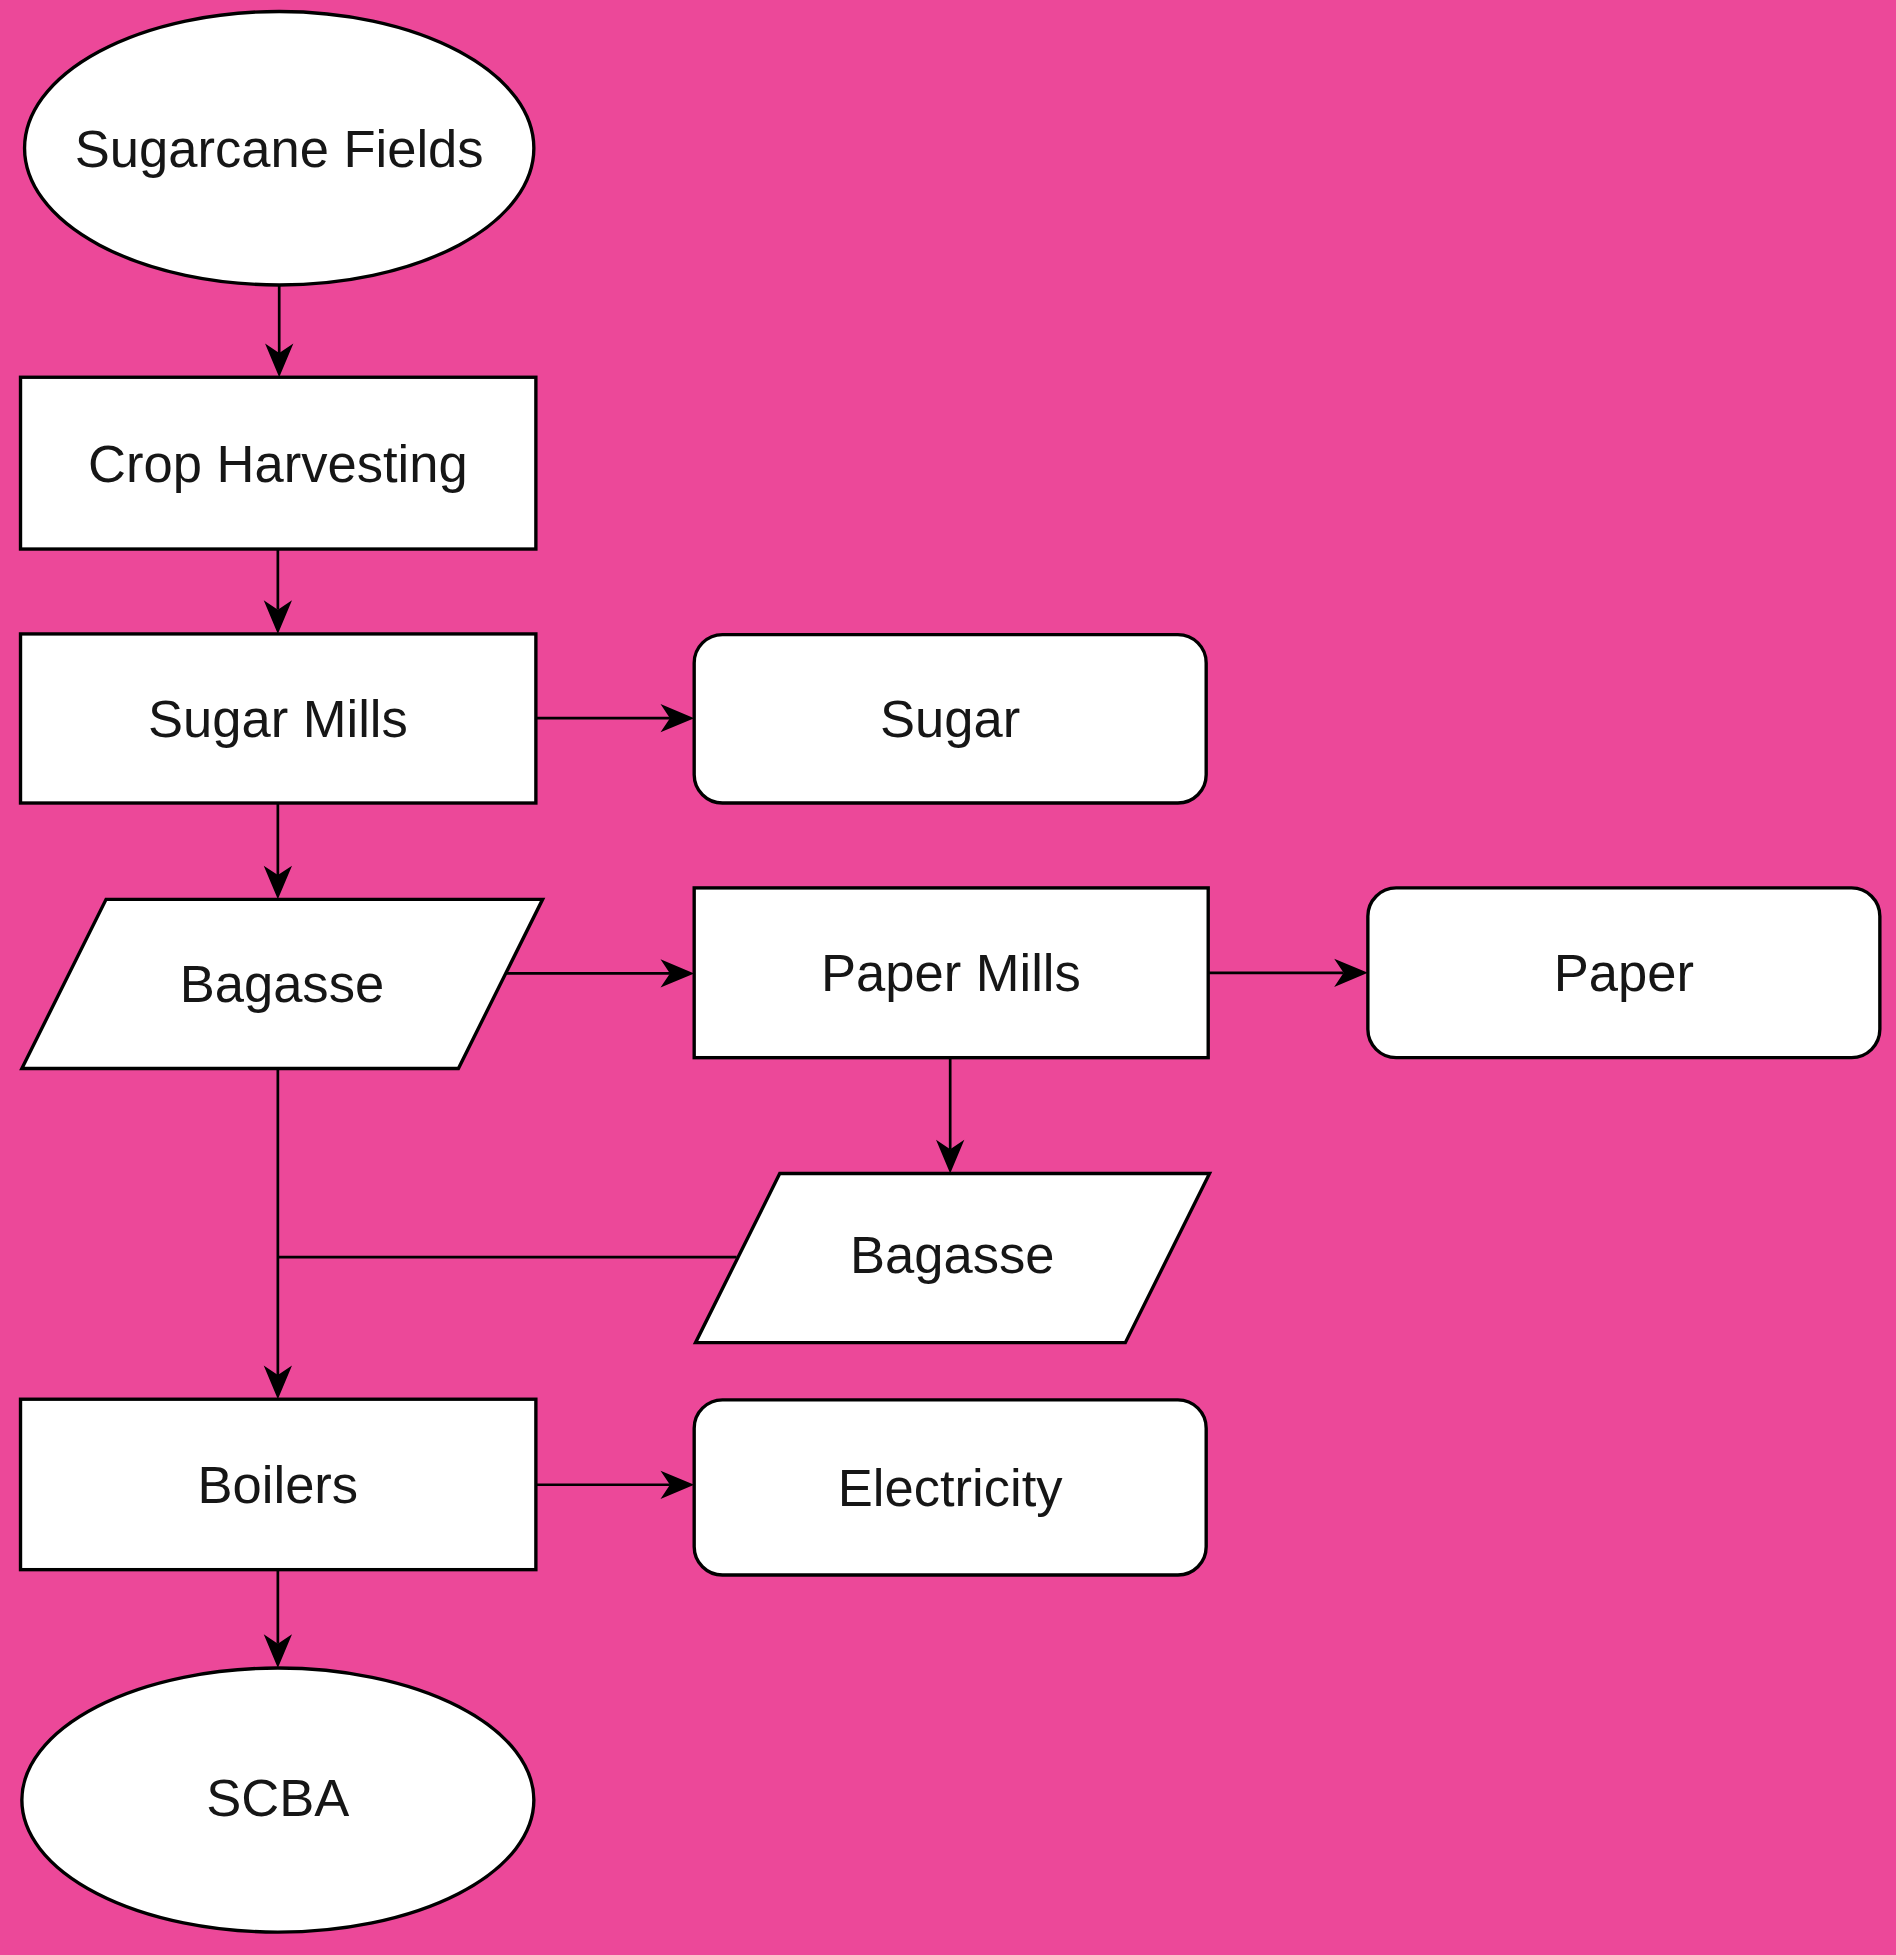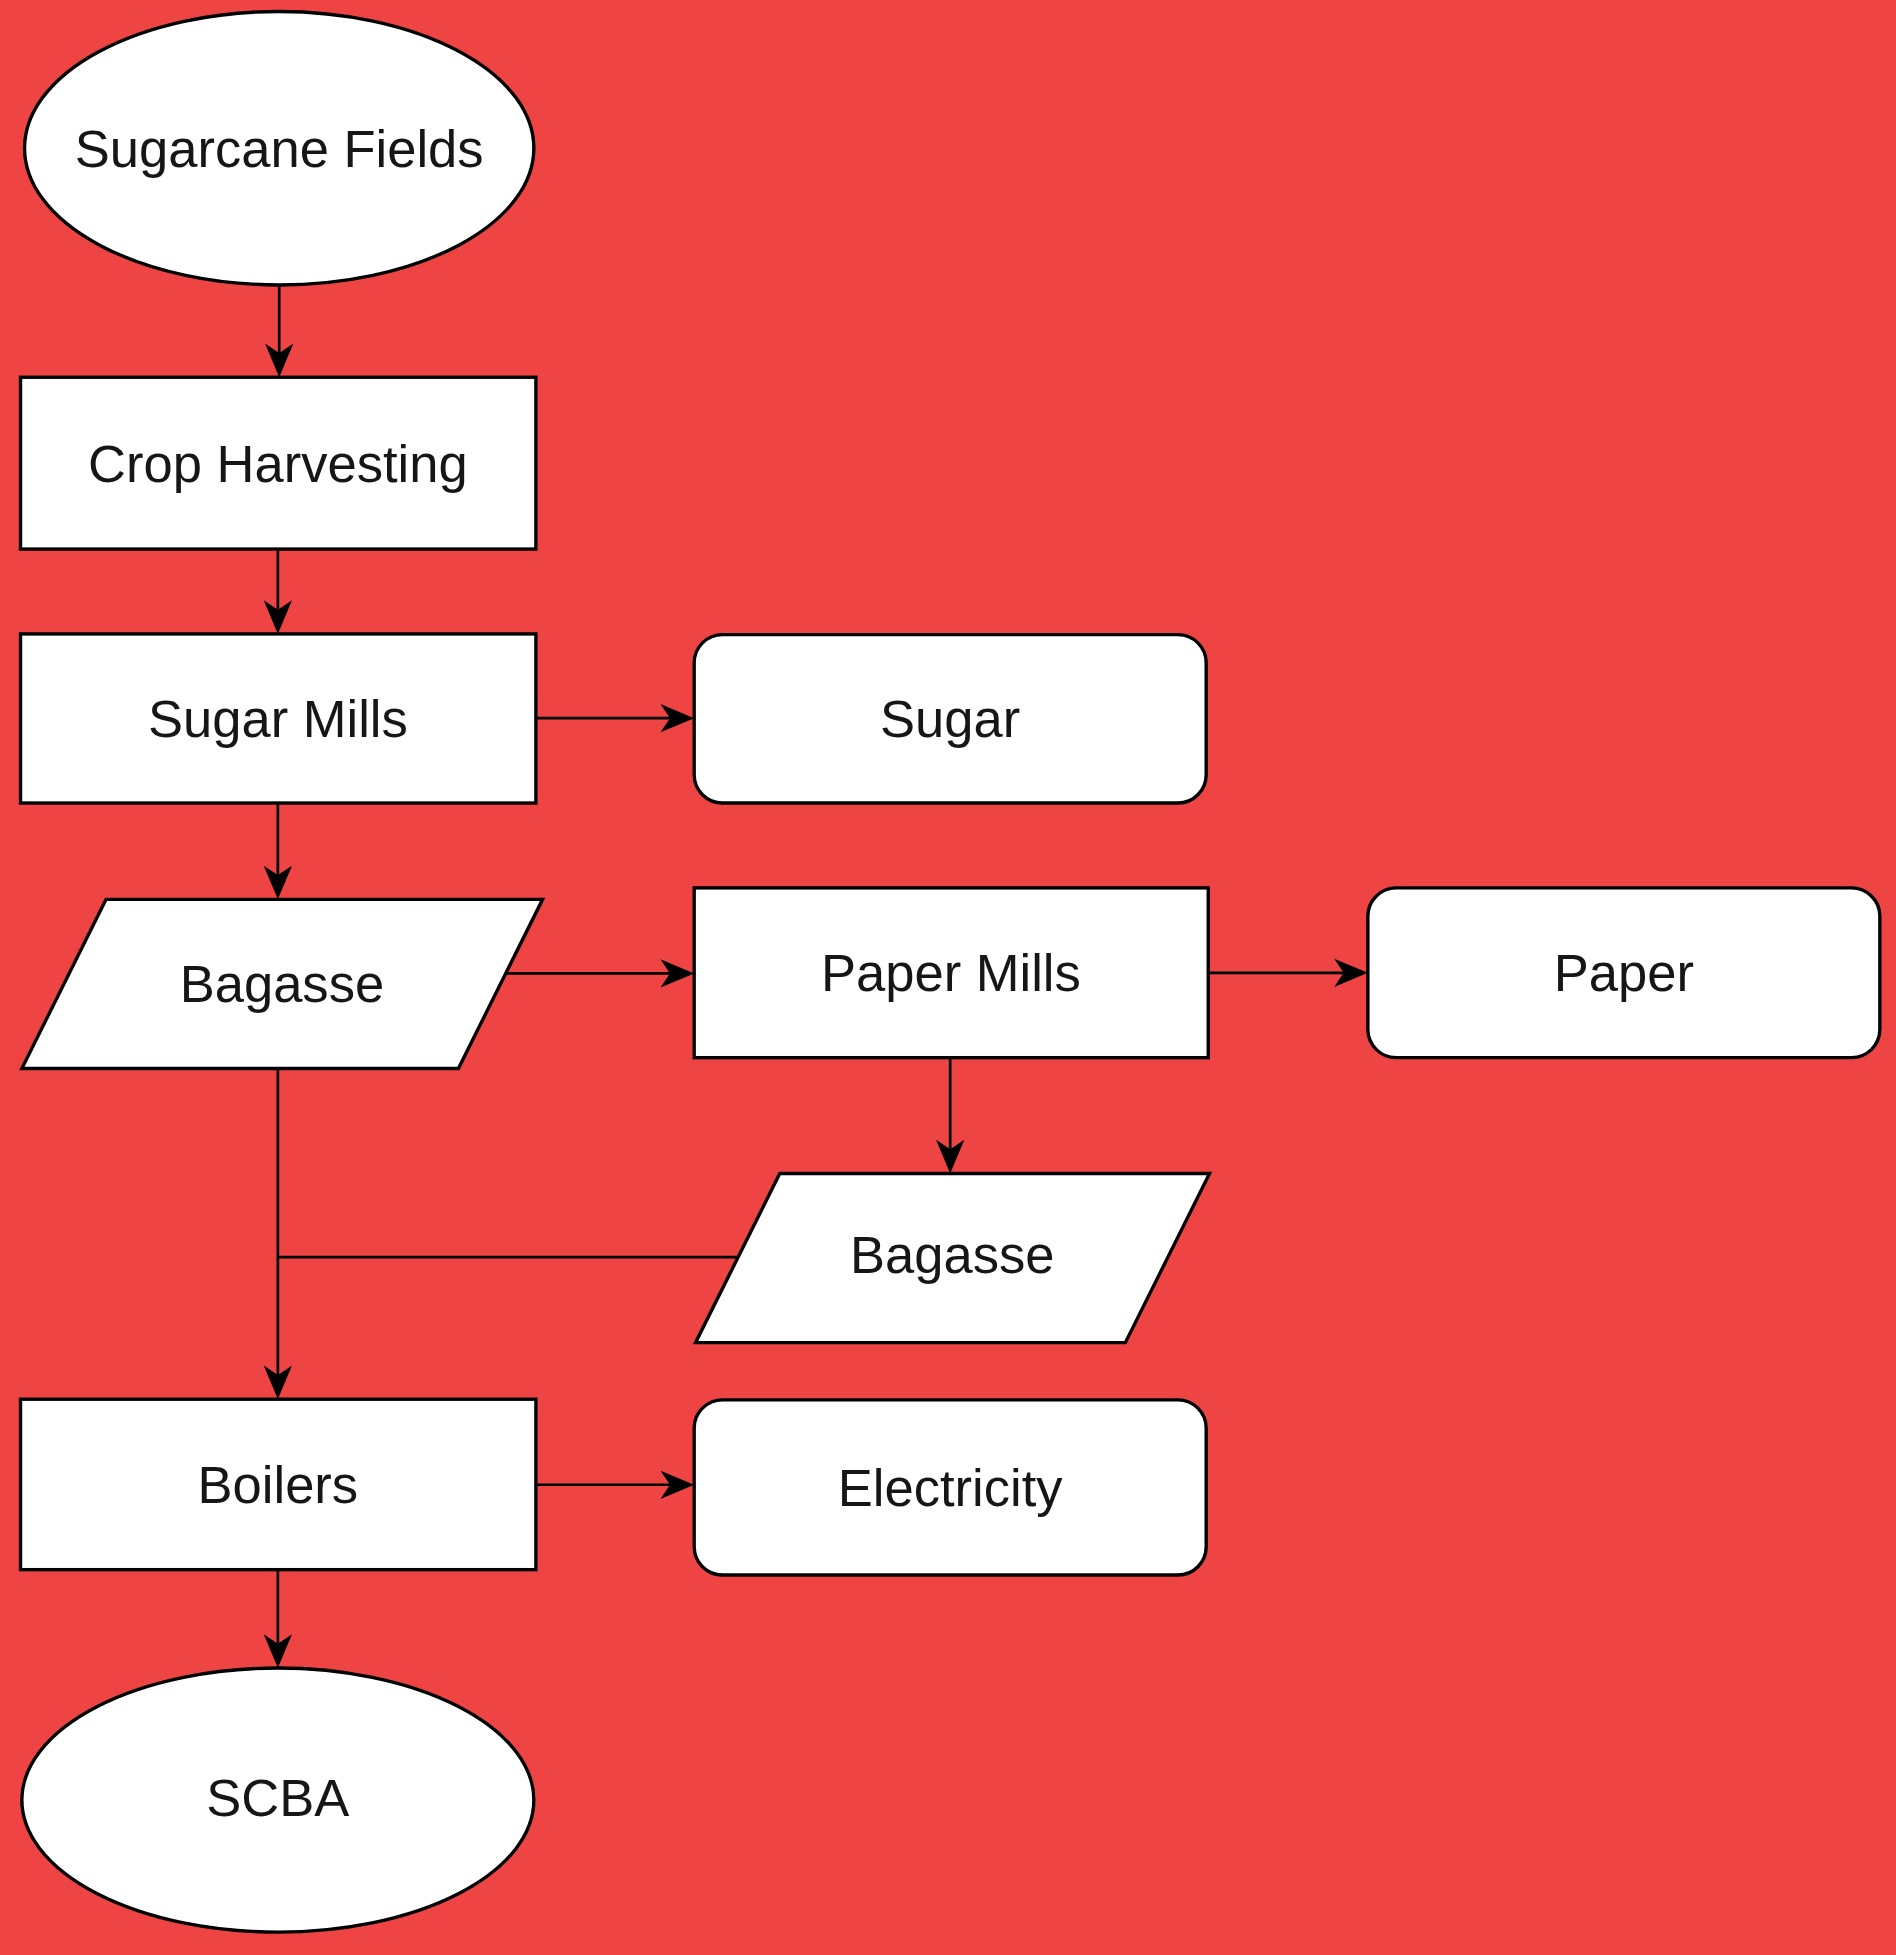--- a/index.html
+++ b/index.html
@@ -4,21 +4,21 @@
 <style>
   html, body {
     margin: 0;
     padding: 0;
     background: #ffffff;
   }
   #canvas {
     position: relative;
     width: 1897px;
     height: 1955px;
-    background: #ef4444;
+    background: #ec4899;
     overflow: hidden;
   }
   svg { display: block; }
   .shape {
     fill: #ffffff;
     stroke: #000000;
     stroke-width: 5px;
   }
   .edge {
     stroke: #000000;

